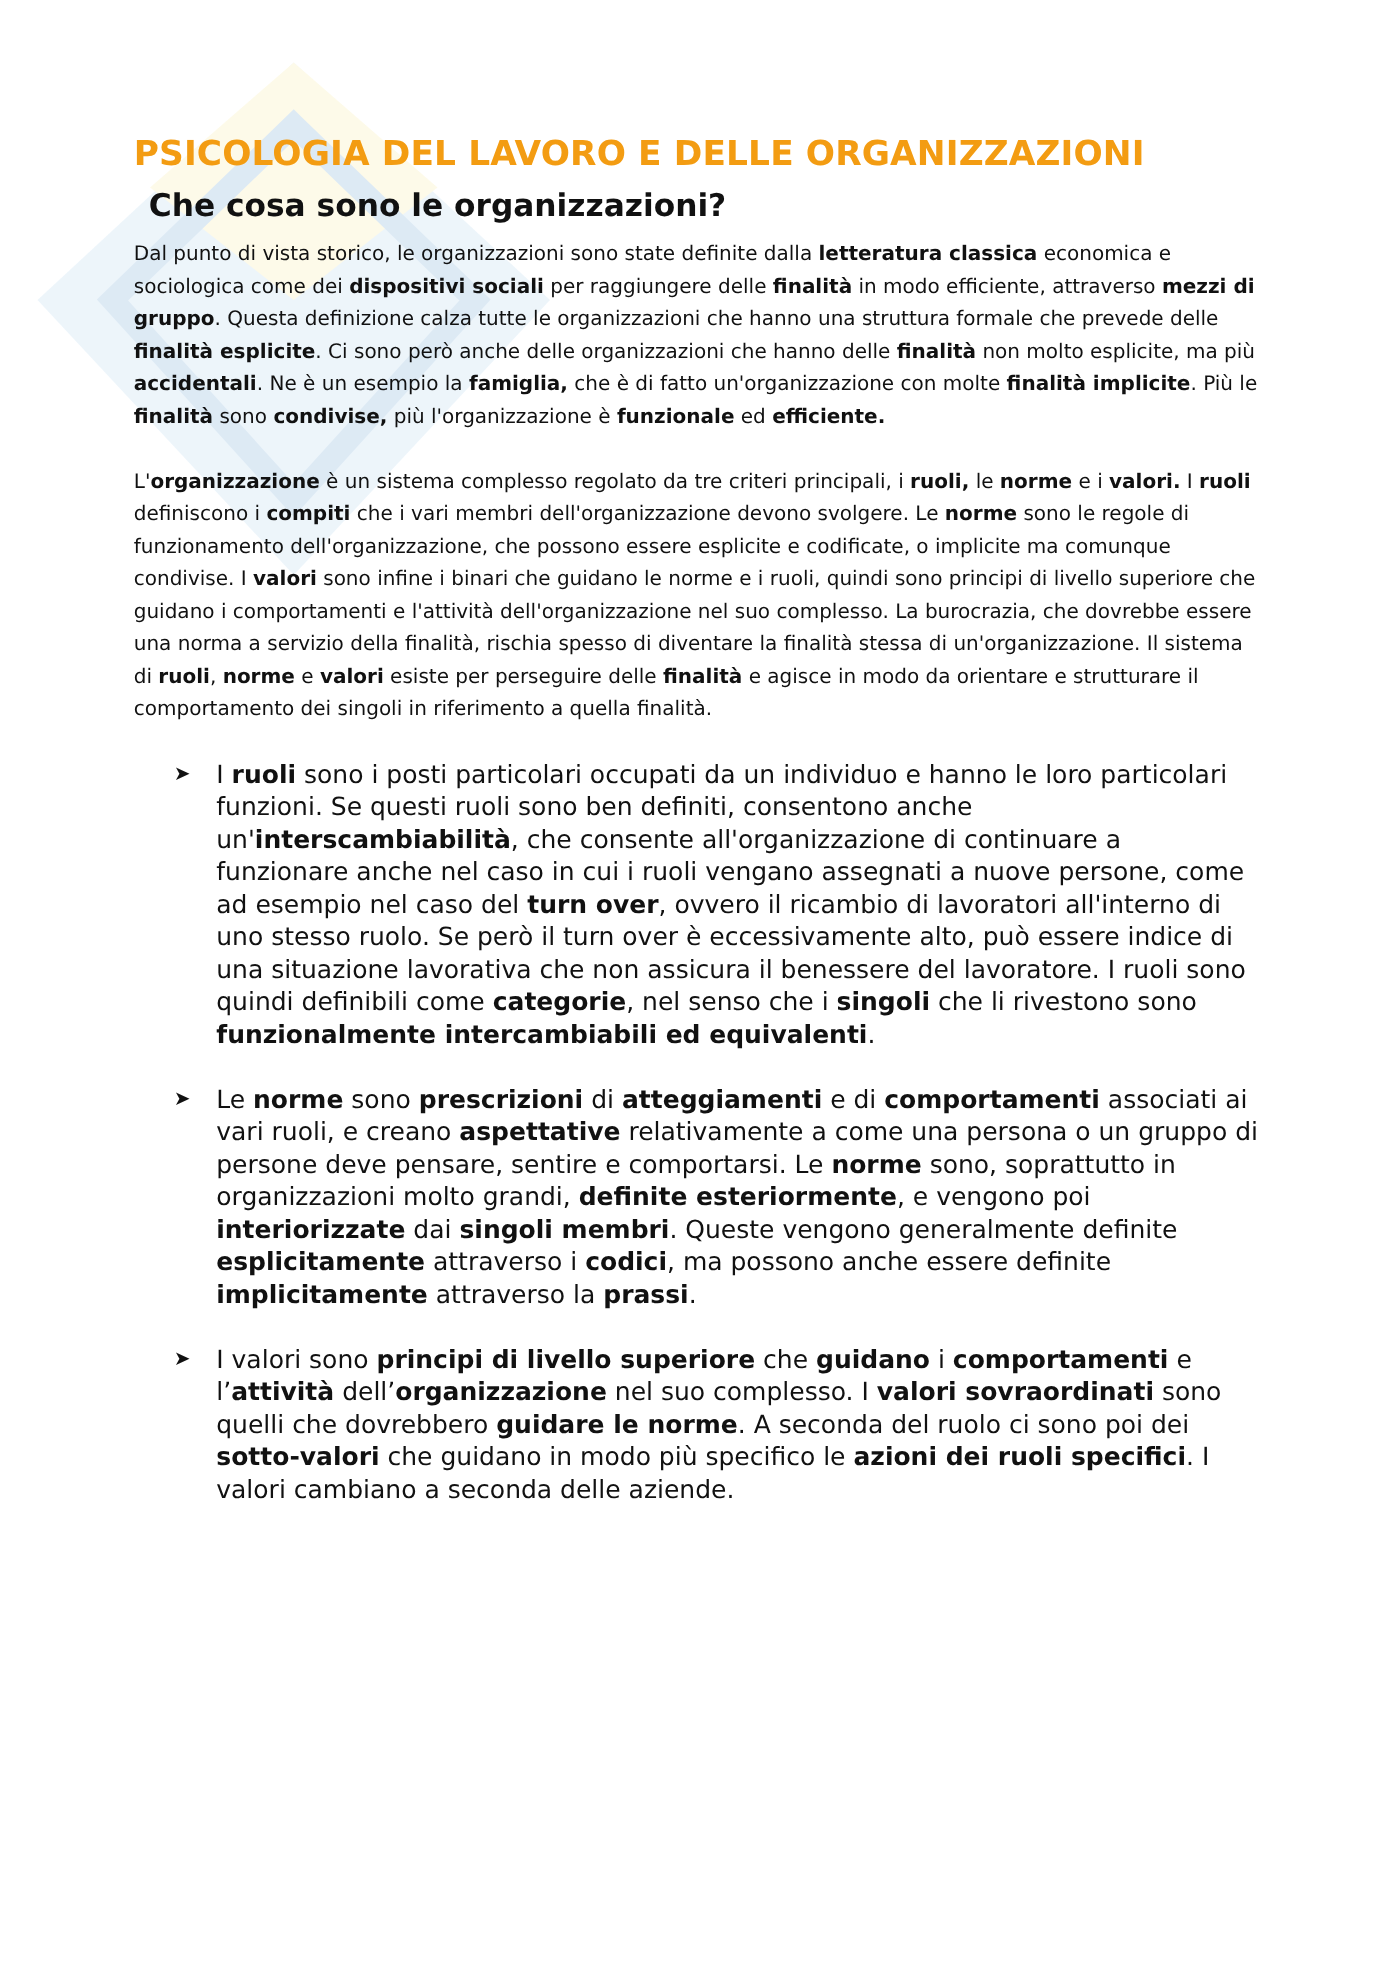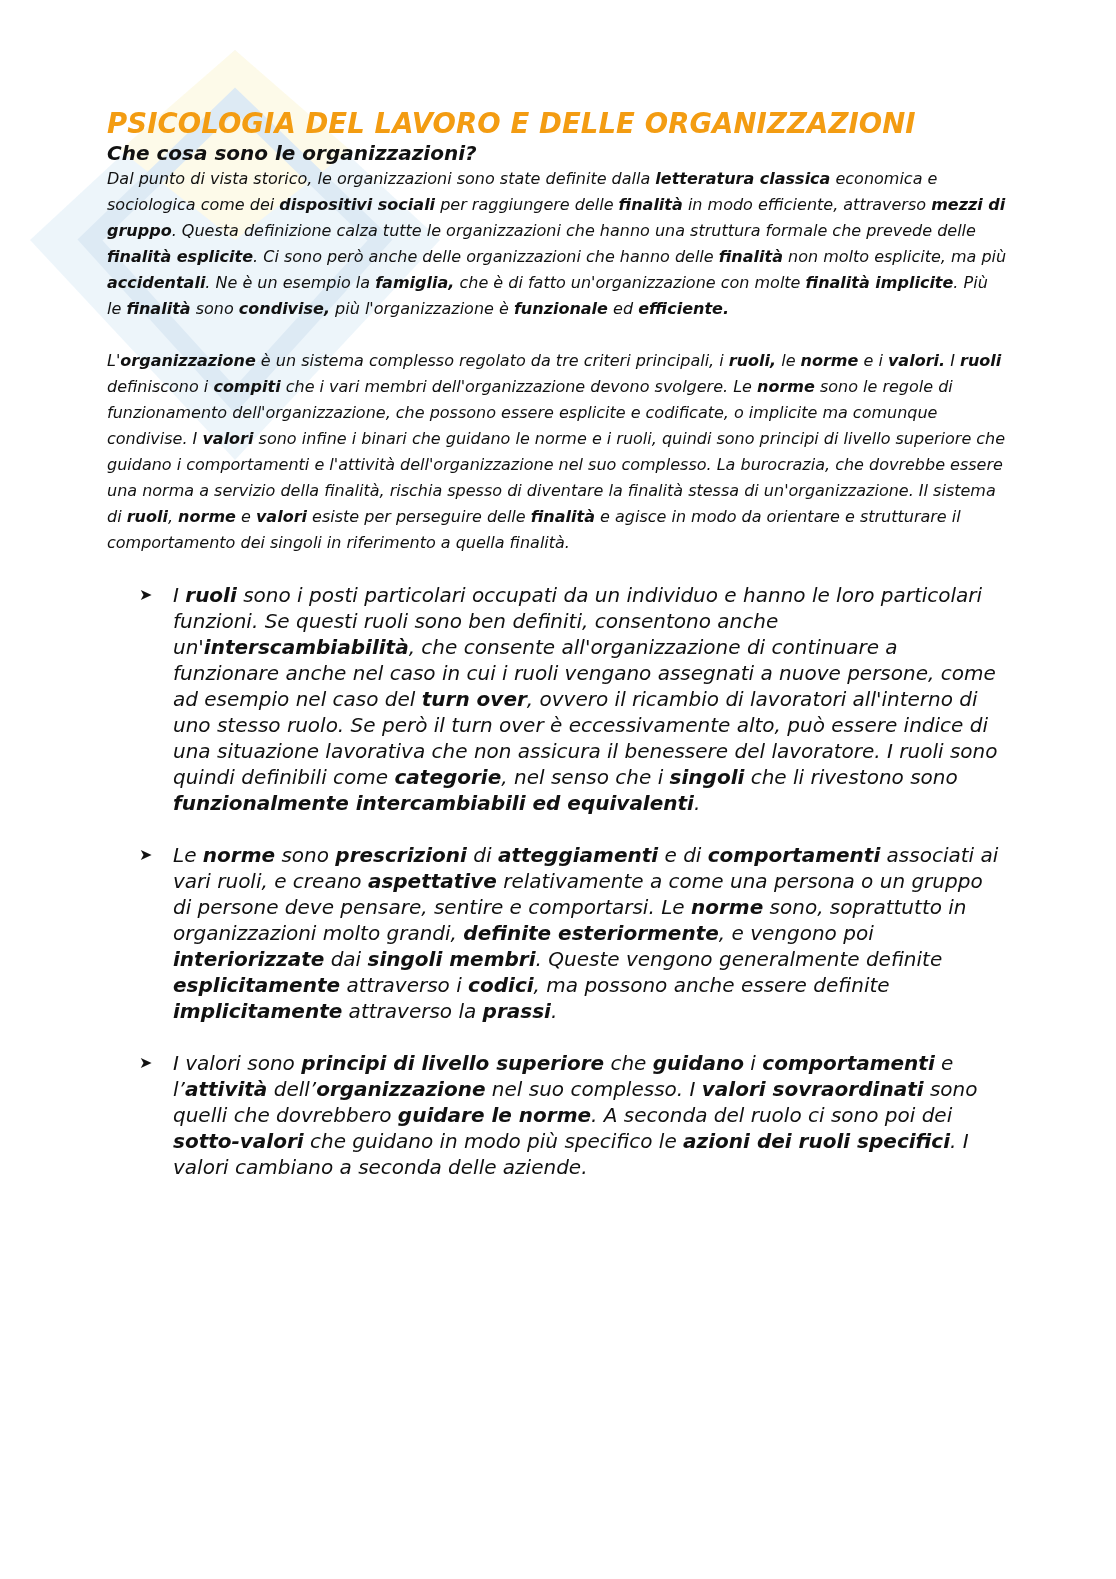--- a/index.html
+++ b/index.html
@@ -1,22 +1,22 @@
 <!DOCTYPE html>
 <html><head>
 <meta charset="utf-8">
 <style>
   html, body { margin: 0; padding: 0; background: #ffffff; }
   body { width: 1116px; height: 1579px; position: relative; overflow: hidden;
          font-family: "DejaVu Sans", sans-serif; color: #111; }
   .watermark { position: absolute; left: 20px; top: 40px; width: 430px; height: 430px; opacity: 0.18; pointer-events: none; }
-  .page { position: absolute; left: 107px; top: 106px; width: 900px; font-style: italic; }
+  .page { position: absolute; left: 107px; top: 106px; width: 900px; }
   .title { font-family: "DejaVu Sans", sans-serif; font-weight: bold; color: #f39c12;
            font-size: 27.5px; line-height: 34px; margin: 0; letter-spacing: 0.1px; }
-  .subtitle { font-weight: bold; font-size: 20px; line-height: 26px; margin: 0; }
+  .subtitle { font-weight: bold; font-size: 25px; line-height: 26px; margin: 12px; }
   p { font-size: 16px; line-height: 26px; margin: 0; }
   .gap { height: 26px; }
   ul.bullets { list-style: none; margin: 0; padding: 0; }
   ul.bullets li { position: relative; padding-left: 66px; font-size: 20px; line-height: 26px; }
   ul.bullets li + li { margin-top: 26px; }
   .arrow { position: absolute; left: 32px; top: 0; font-size: 16px; line-height: 26px; color: #111; }
   b { font-weight: bold; }
 </style>
 </head>
 <body>

